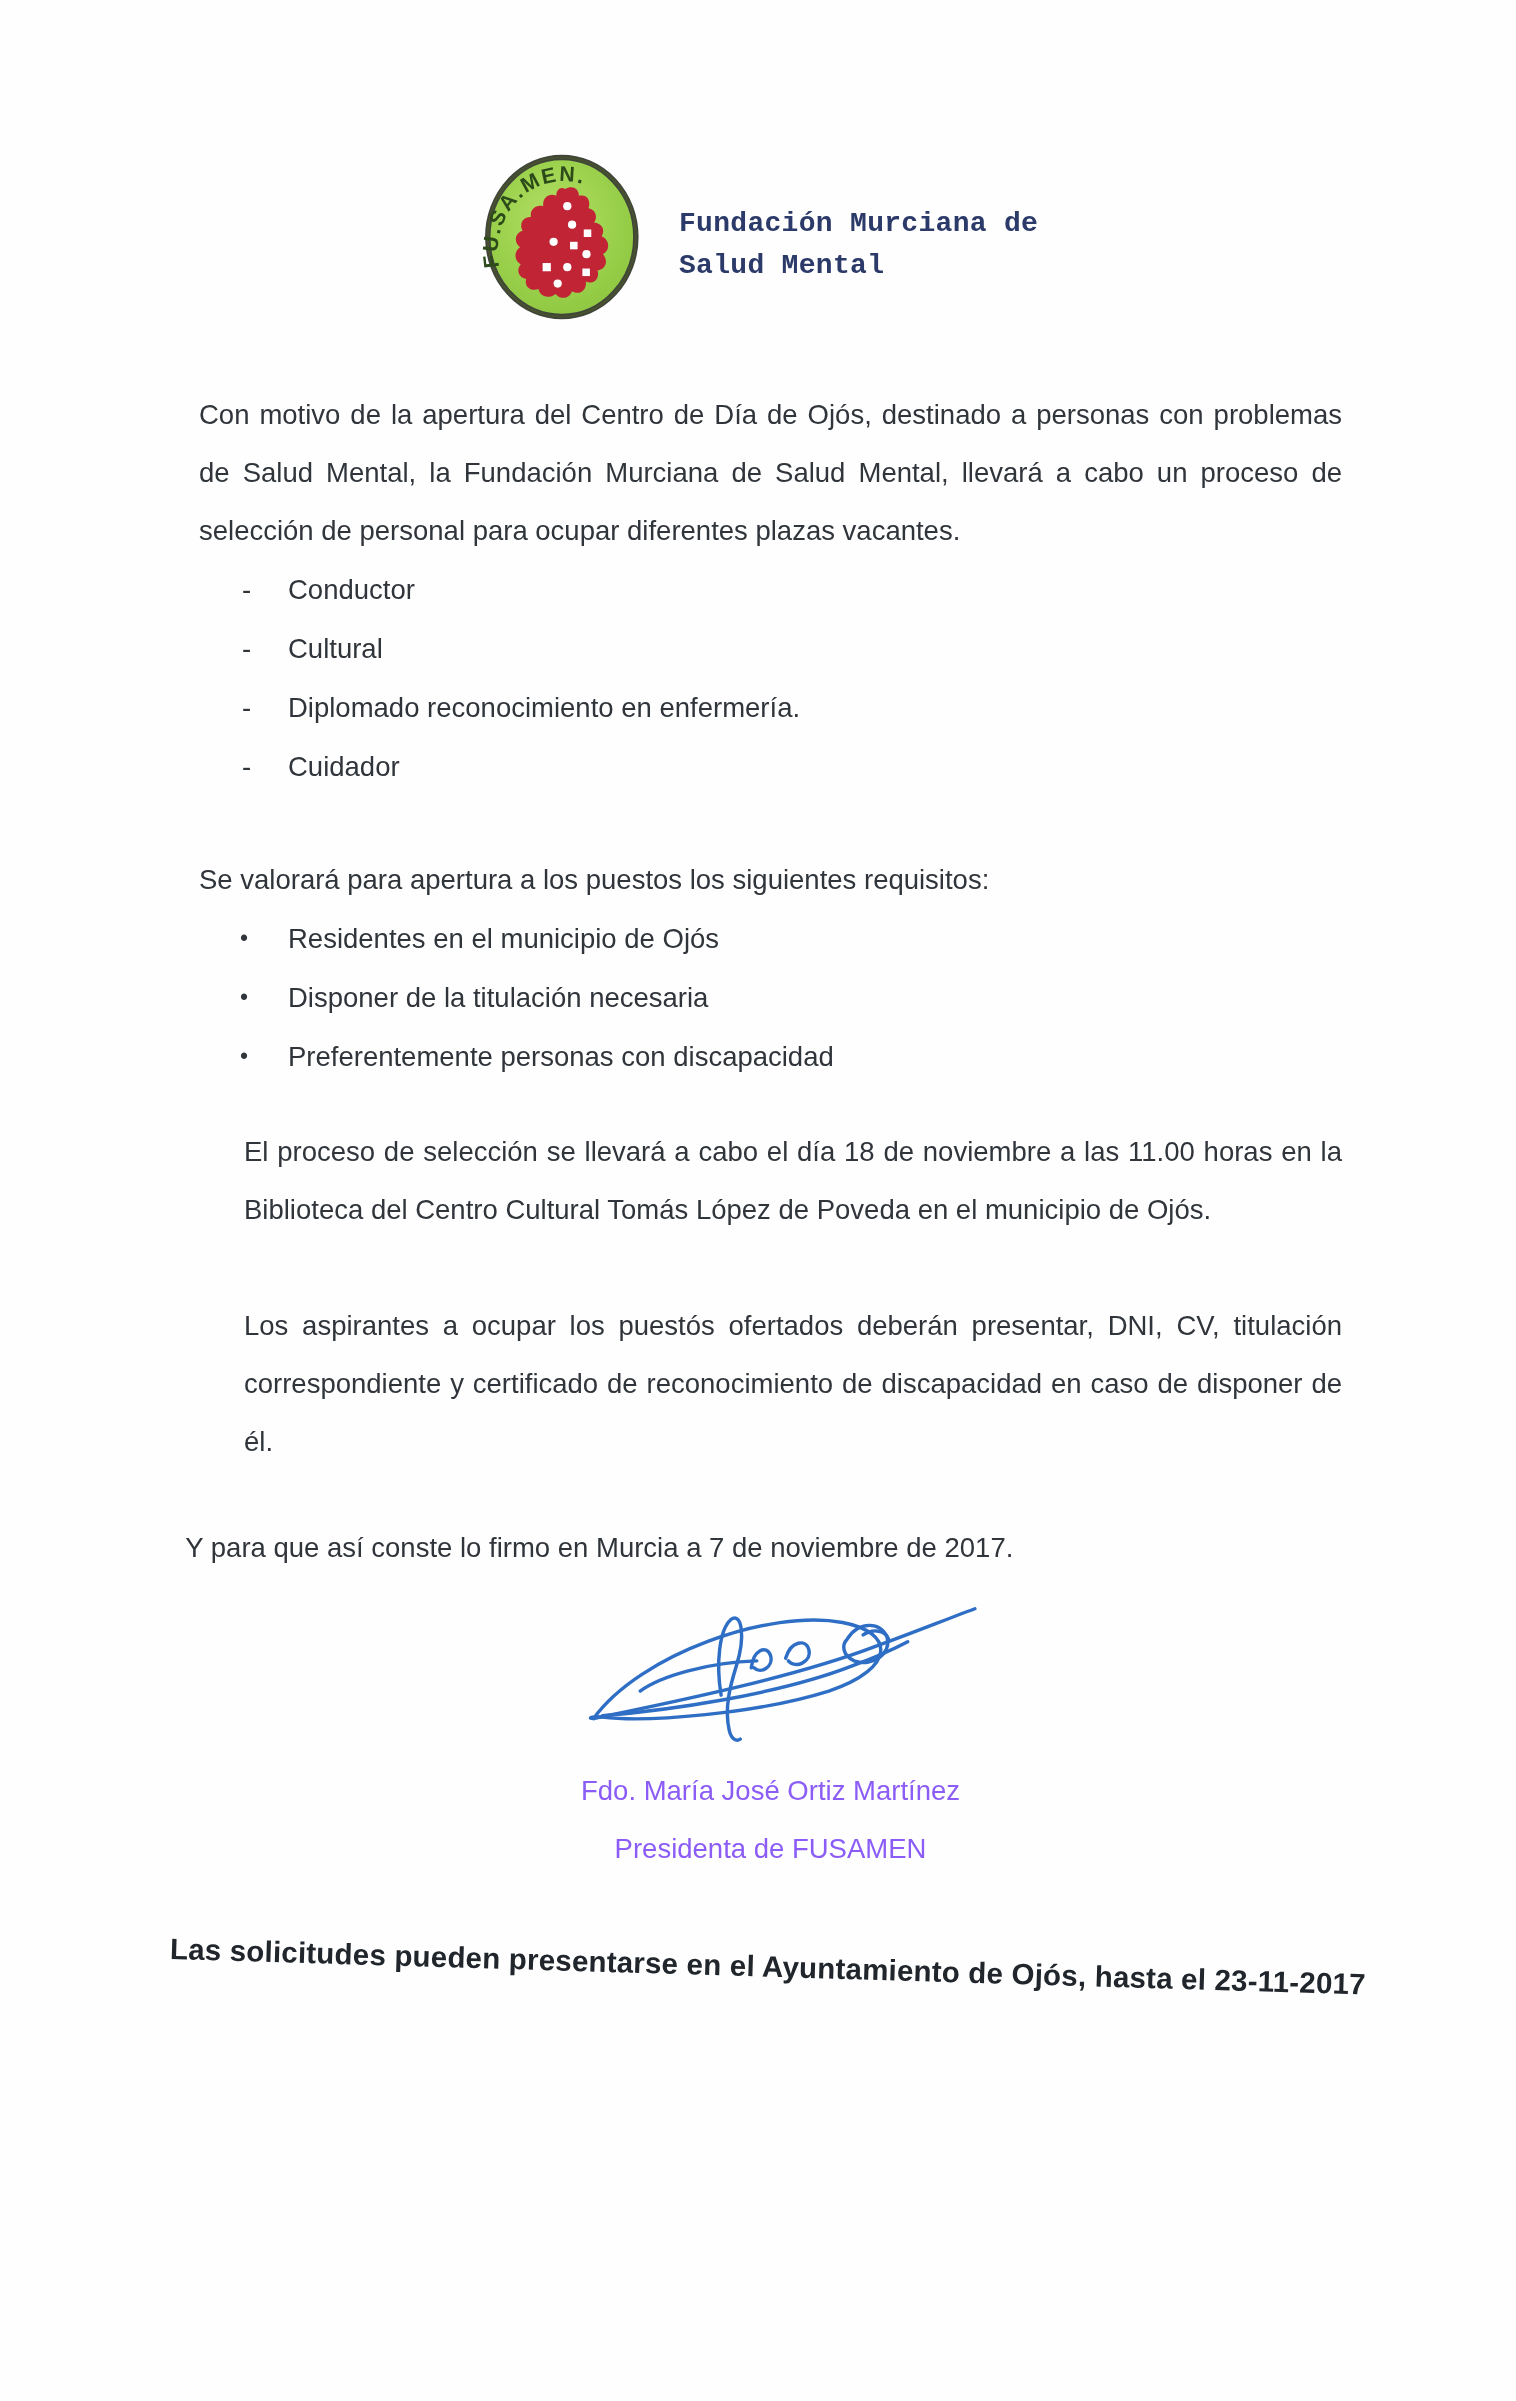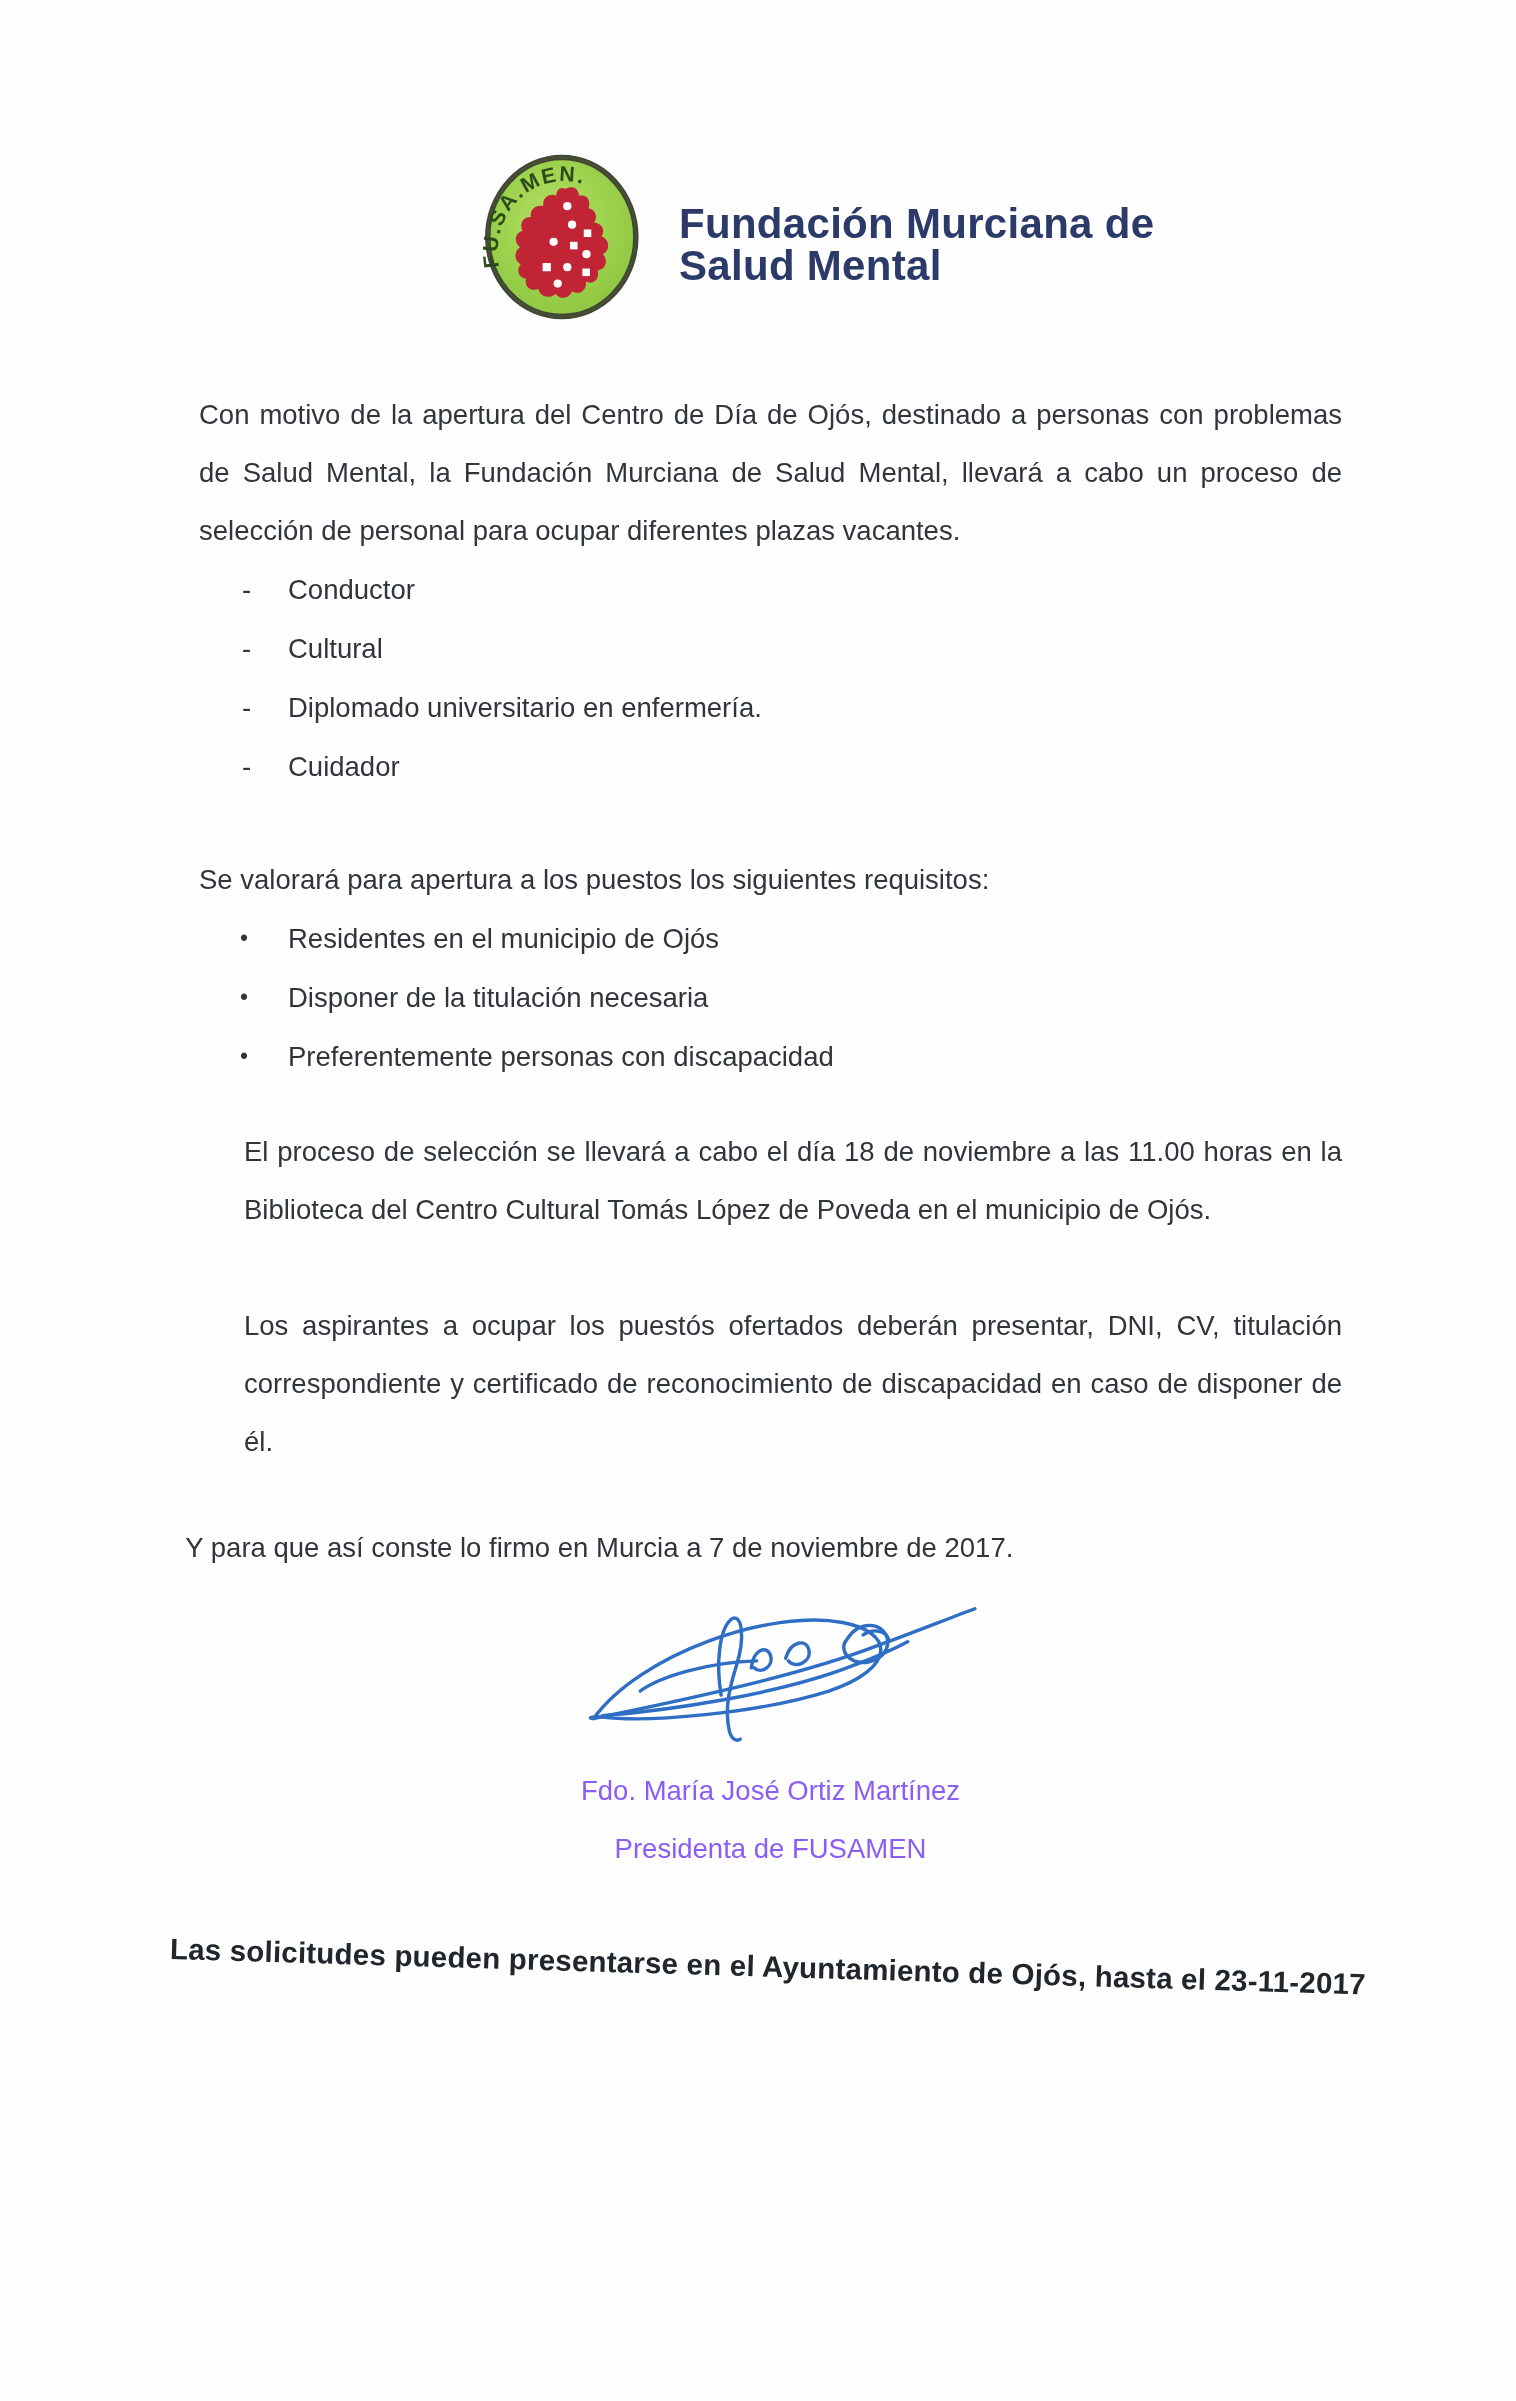--- a/index.html
+++ b/index.html
@@ -5,22 +5,22 @@
   html,body{margin:0;padding:0;background:#d9d9d9;}
   .page{
     width:1517px;height:2401px;background:#fefefe;position:relative;
     font-family:"Liberation Sans", sans-serif;color:#30353b;overflow:hidden;
     margin:0 auto;
   }
   .content{padding:0 175px 0 199px;}
   
   .logo-row{display:flex;align-items:flex-start;margin:152px 0 0 283px;}
   .logo-svg{width:161px;height:170px;flex:0 0 auto;}
-  .org-name{margin:51px 0 0 36px;font-weight:bold;font-size:42px;line-height:42px;
-    color:#2b3a68;letter-spacing:0.3px;}
+  .org-name{margin:51px 0 0 36px;font-weight:bold;font-size:28px;line-height:42px;
+    color:#2b3a68;letter-spacing:0.3px;font-family:Liberation Mono, monospace;}
   
   .p{font-size:27.5px;line-height:58px;margin:0;text-align:justify;}
   .single{text-align:left;}
   .p1{margin-top:64px;}
   .indent{margin-left:45px;}
   .gap80{margin-top:55px;}
   .gap54{margin-top:37px;}
   .gap85{margin-top:58px;}
   .gap70{margin-top:48px;margin-left:-13.7px;}
   
@@ -95,21 +95,21 @@
           <span>Conductor</span>
         </div>
 
         <div class="li">
           <span class="marker">-</span>
           <span>Cultural</span>
         </div>
 
         <div class="li">
           <span class="marker">-</span>
-          <span>Diplomado universitario en enfermería.</span>
+          <span>Diplomado reconocimiento en enfermería.</span>
         </div>
 
         <div class="li">
           <span class="marker">-</span>
           <span>Cuidador</span>
         </div>
       </div>
 
     <p class="p single gap80">Se valorará para apertura a los puestos los siguientes requisitos:</p>
 

